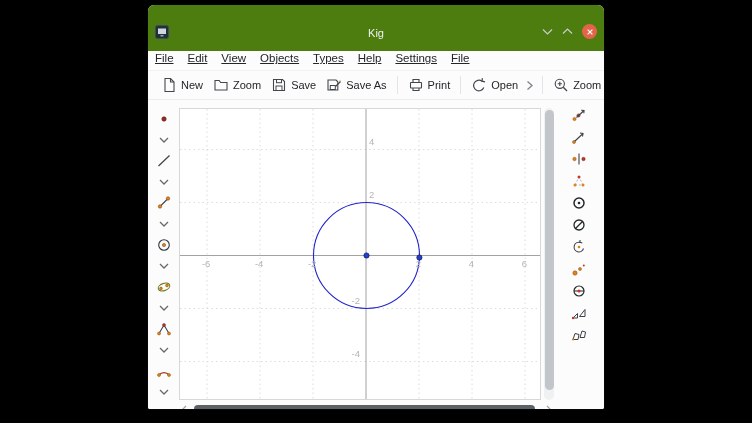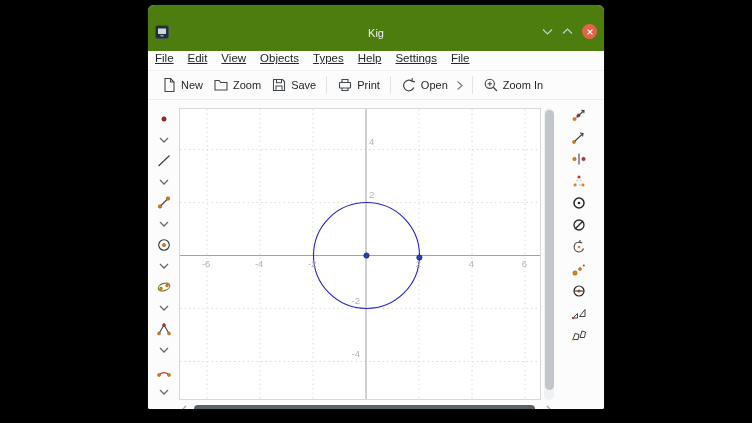--- a/index.html
+++ b/index.html
@@ -130,20 +130,29 @@
       </svg>
       <span>Zoom</span>
     </span>
     <span class="tbtn">
       <svg width="16" height="16" viewBox="0 0 16 16">
         <path d="M2.5 2.5 h9 l2 2 v9 h-11 z" fill="none" stroke="#42474c" stroke-width="1.1"></path>
         <rect x="5" y="9" width="6" height="4.5" fill="none" stroke="#42474c" stroke-width="1"></rect>
         <rect x="5.5" y="2.5" width="5" height="3.2" fill="none" stroke="#42474c" stroke-width="1"></rect>
       </svg>
       <span>Save</span>
+    </span>
+    <span class="tbtn">
+      <svg width="16" height="16" viewBox="0 0 16 16">
+        <path d="M2 3 h8 l1.8 1.8 v8.2 h-9.8 z" fill="none" stroke="#42474c" stroke-width="1.1"></path>
+        <rect x="4.3" y="8.5" width="5" height="4" fill="none" stroke="#42474c" stroke-width="1"></rect>
+        <path d="M9.5 9.5 L14.5 4.5" stroke="#42474c" stroke-width="1.2"></path>
+        <path d="M14.5 4.5 l-1.3 -0.4 1 -1 z" fill="#e0821e" stroke="none"></path>
+      </svg>
+      <span>Save As</span>
     </span>
     <span class="tsep"></span>
     <span class="tbtn">
       <svg width="16" height="16" viewBox="0 0 16 16">
         <rect x="2.5" y="5.5" width="11" height="5.5" rx="0.5" fill="none" stroke="#42474c" stroke-width="1.1"></rect>
         <path d="M5 5.5 V2.5 h6 v3" fill="none" stroke="#42474c" stroke-width="1.1"></path>
         <path d="M5 11 v2.5 h6 V11" fill="none" stroke="#42474c" stroke-width="1.1"></path>
       </svg>
       <span>Print</span>
     </span>

